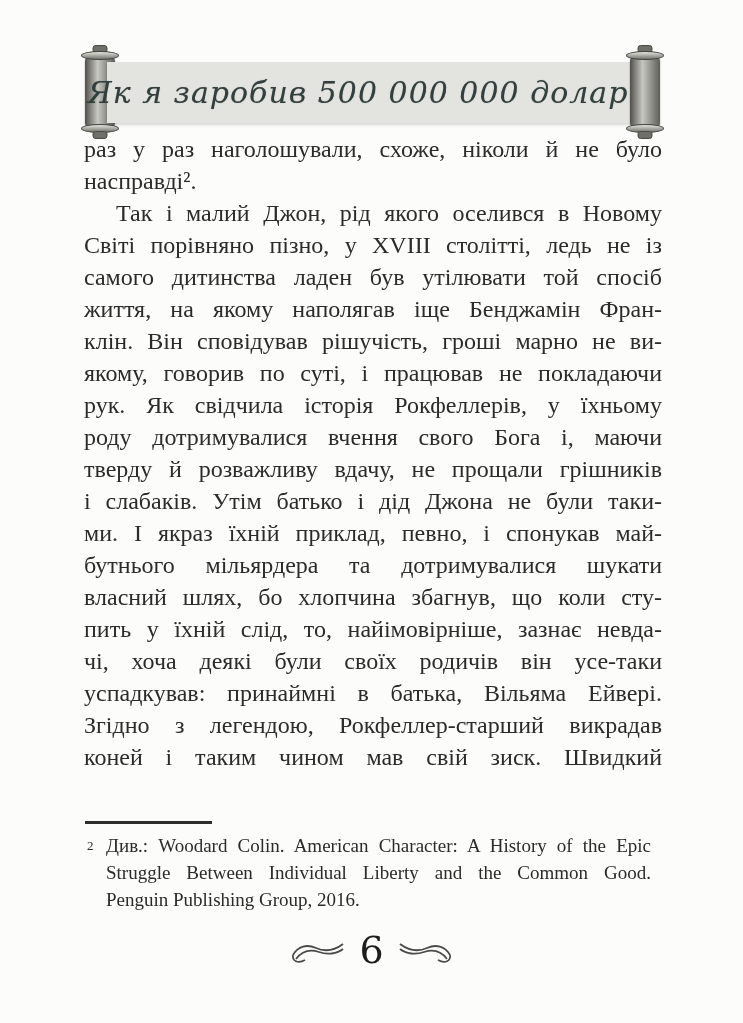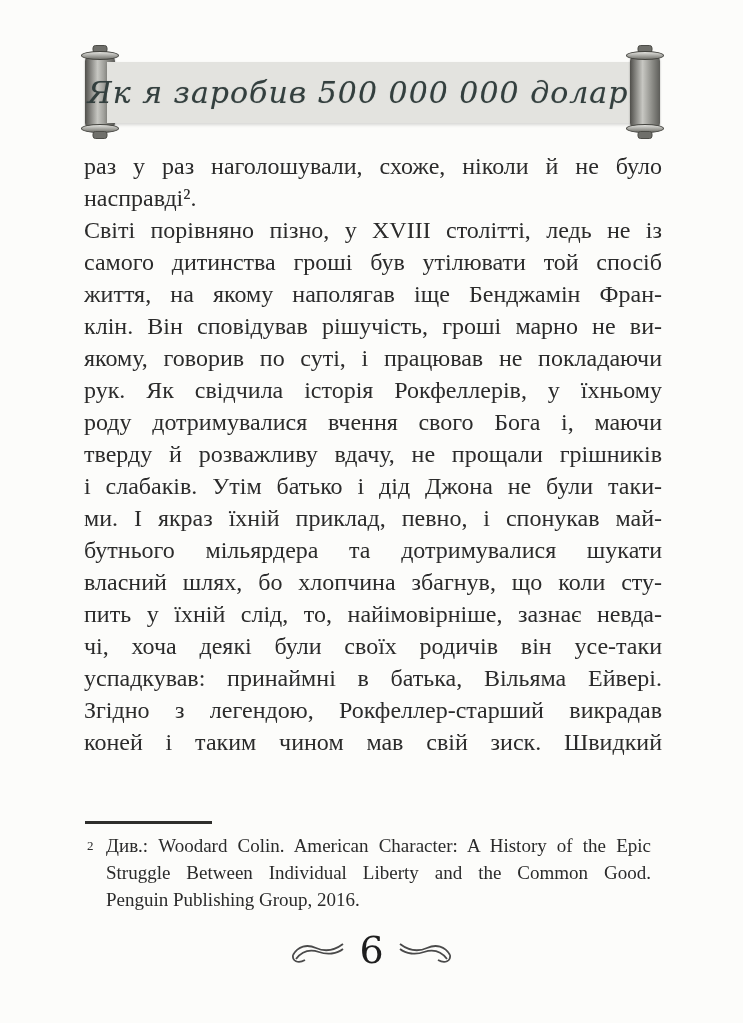--- a/index.html
+++ b/index.html
@@ -57,21 +57,21 @@
     font-style: italic;
     font-size: 30px;
     letter-spacing: 1px;
     color: #333f3e;
     white-space: nowrap;
     text-shadow: 0 0 1px rgba(40,55,54,.35);
   }
 
   
   .body-text {
-    position: absolute; top: 150px; left: 84px; width: 578px;
+    position: absolute; top: 133px; left: 84px; width: 578px;
     font-size: 24px; line-height: 32px;
   }
   .bline { height: 32px; overflow: hidden; }
   .bline.just { text-align: justify; text-align-last: justify; }
   .bline.indent { padding-left: 32px; }
 
   
   .separator {
     position: absolute; top: 821px; left: 85px;
     width: 127px; height: 3px; background: #2e2e2c;
@@ -115,22 +115,23 @@
       <div class="knob top"></div>
       <div class="cap top"></div>
       <div class="cap bottom"></div>
       <div class="knob bottom"></div>
     </div>
   </div>
 
   <div class="body-text">
       <div class="bline just">раз у раз наголошували, схоже, ніколи й не було</div>
       <div class="bline">насправді².</div>
+      <div class="bline just indent">Так і малий Джон, рід якого оселився в Новому</div>
       <div class="bline just">Світі порівняно пізно, у XVIII столітті, ледь не із</div>
-      <div class="bline just">самого дитинства гроші був утілювати той спосіб</div>
+      <div class="bline just">самого дитинства ладен був утілювати той спосіб</div>
       <div class="bline just">життя, на якому наполягав іще Бенджамін Фран-</div>
       <div class="bline just">клін. Він сповідував рішучість, гроші марно не ви-</div>
       <div class="bline just">якому, говорив по суті, і працював не покладаючи</div>
       <div class="bline just">рук. Як свідчила історія Рокфеллерів, у їхньому</div>
       <div class="bline just">роду дотримувалися вчення свого Бога і, маючи</div>
       <div class="bline just">тверду й розважливу вдачу, не прощали грішників</div>
       <div class="bline just">і слабаків. Утім батько і дід Джона не були таки-</div>
       <div class="bline just">ми. І якраз їхній приклад, певно, і спонукав май-</div>
       <div class="bline just">бутнього мільярдера та дотримувалися шукати</div>
       <div class="bline just">власний шлях, бо хлопчина збагнув, що коли сту-</div>

